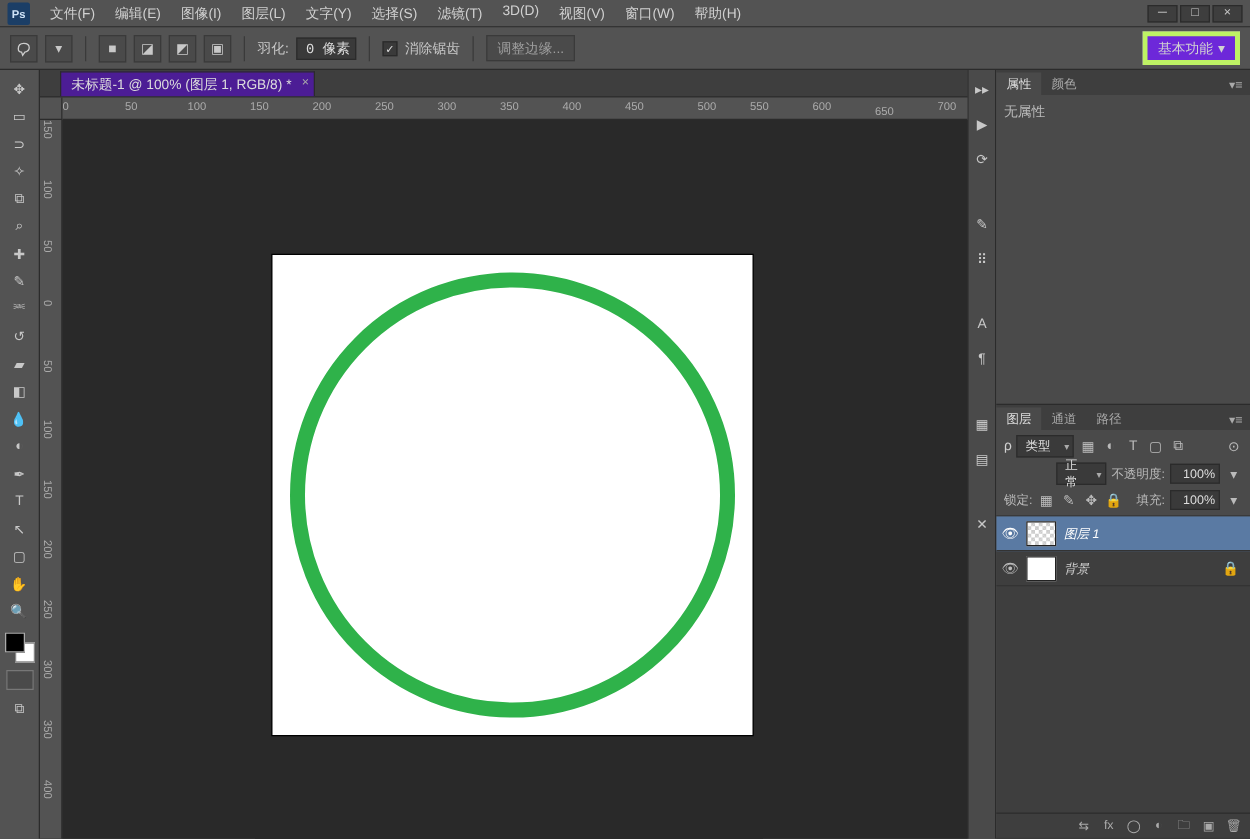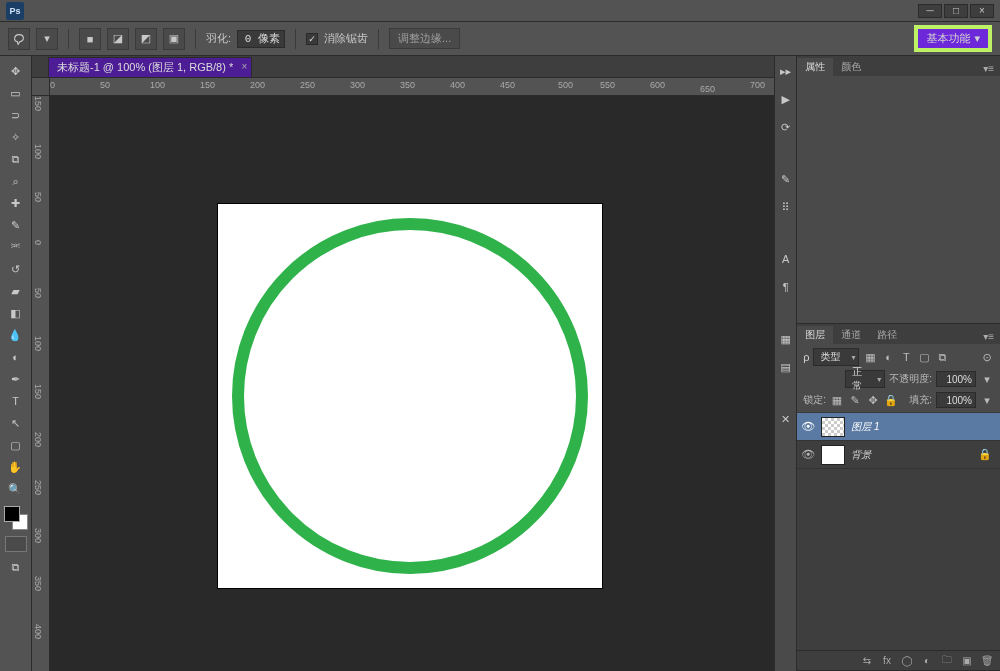--- a/index.html
+++ b/index.html
@@ -67,20 +67,33 @@
 .layer-name { font-size: 10px; font-style: italic; }
 .lock-ico { margin-left: auto; margin-right: 4px; color: #bbb; }
 .layer-foot { height: 20px; background: #3e3e3e; border-top: 1px solid #2b2b2b; display: flex; align-items: center; justify-content: flex-end; gap: 6px; padding: 0 6px; }
 .layer-foot .fic { width: 14px; height: 14px; display: flex; align-items: center; justify-content: center; color: #aaa; font-size: 10px; }
 </style>
 </head>
 <body>
 
 <div class="menubar">
   <div class="logo">Ps</div>
+  <div id="menu-items" style="display: flex;">
+      <div class="menu-item">文件(F)</div>
+      <div class="menu-item">编辑(E)</div>
+      <div class="menu-item">图像(I)</div>
+      <div class="menu-item">图层(L)</div>
+      <div class="menu-item">文字(Y)</div>
+      <div class="menu-item">选择(S)</div>
+      <div class="menu-item">滤镜(T)</div>
+      <div class="menu-item">3D(D)</div>
+      <div class="menu-item">视图(V)</div>
+      <div class="menu-item">窗口(W)</div>
+      <div class="menu-item">帮助(H)</div>
+    </div>
   <div class="win-controls">
     <div class="win-btn">─</div>
     <div class="win-btn">□</div>
     <div class="win-btn">×</div>
   </div>
 </div>
 
 <div class="optbar">
   <div class="ico-btn">
       <svg width="14" height="14" viewBox="0 0 16 16">
@@ -204,20 +217,21 @@
       <div class="gap"></div>
       <div class="ic">✕</div>
     </div>
     <div class="panels">
       <div class="panel props">
         <div class="panel-tabs">
           <div class="ptab active">属性</div>
           <div class="ptab">颜色</div>
           <div class="ptab-menu">▾≡</div>
         </div>
+        <div class="panel-body">无属性</div>
       </div>
 
       <div class="panel layers">
         <div class="panel-tabs">
           <div class="ptab active">图层</div>
           <div class="ptab">通道</div>
           <div class="ptab">路径</div>
           <div class="ptab-menu">▾≡</div>
         </div>
         <div class="layers-controls">

